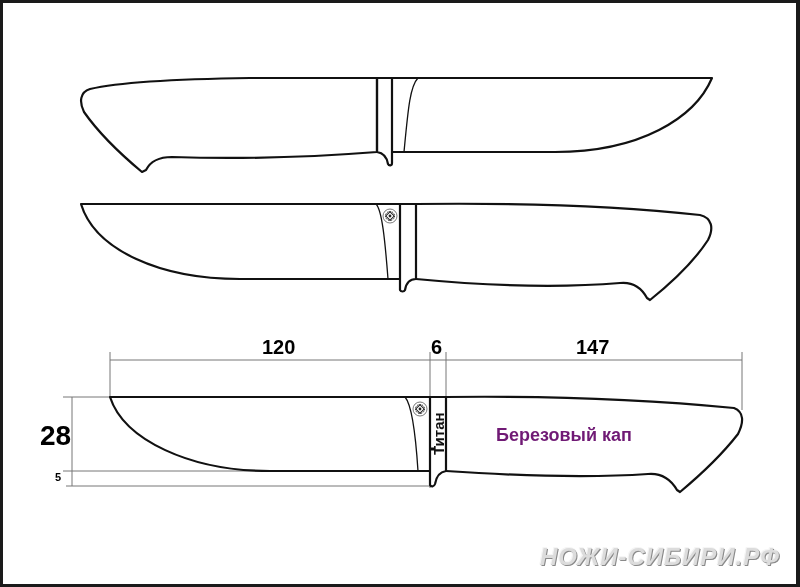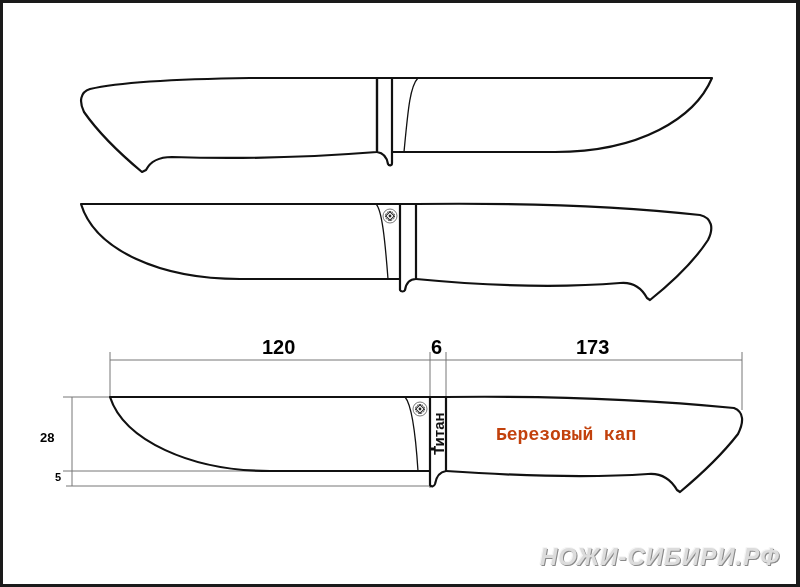--- a/index.html
+++ b/index.html
@@ -4,21 +4,21 @@
 <style>
   html, body { margin:0; padding:0; background:#ffffff; }
   body { width:800px; height:587px; position:relative; overflow:hidden; font-family:"Liberation Sans", sans-serif; }
   .frame { position:absolute; left:0; top:0; width:800px; height:587px; box-sizing:border-box;
            border-top:3px solid #1a1a1a; border-left:3px solid #1a1a1a; border-right:4px solid #1a1a1a; border-bottom:3px solid #1a1a1a; }
   svg.drawing { position:absolute; left:0; top:0; }
   .outline { fill:none; stroke:#111; stroke-width:2.2; stroke-linejoin:round; stroke-linecap:round; }
   .thin { fill:none; stroke:#111; stroke-width:1.3; }
   .dim { fill:none; stroke:#777; stroke-width:1; }
   .dimlabel { position:absolute; font-family:Liberation Sans, sans-serif; font-weight:bold; color:#000000; }
-  .material { position:absolute; font-family:Liberation Mono, monospace; font-weight:bold; color:#c2410c;text-align:center; }
+  .material { position:absolute; font-family:Liberation Sans, sans-serif; font-weight:bold; color:#701a75;text-align:center; }
   .guard-label { position:absolute; font-family:"Liberation Sans", sans-serif; font-weight:bold; font-size:15px; color:#111;
                  transform:rotate(-90deg); transform-origin:left top; white-space:nowrap; }
   .watermark { position:absolute; right:20px; bottom:16px; font-family:"Liberation Sans", sans-serif; font-style:italic; font-weight:bold;
                font-size:24px; color:#dcdcdc; letter-spacing:1px;
                text-shadow: 1px 1px 0 #8a8a8a, -1px -1px 0 #f5f5f5, 0 0 1px #999; }
 </style>
 </head>
 <body>
 
 <div class="frame"></div>
@@ -78,20 +78,20 @@
   <g transform="translate(420,409)">
     <circle r="7" fill="#fff" stroke="#555" stroke-width="0.8"></circle>
     <circle r="4.5" fill="none" stroke="#222" stroke-width="1" stroke-dasharray="1.5,1"></circle>
     <rect x="-3" y="-3" width="6" height="6" fill="none" stroke="#222" stroke-width="1" transform="rotate(45)"></rect>
     <circle r="1.4" fill="#222"></circle>
   </g>
 </svg>
 
 <div class="dimlabel" style="left:262px; top:336px; font-size:20px;">120</div>
 <div class="dimlabel" style="left:431px; top:336px; font-size:20px;">6</div>
-<div class="dimlabel" style="left:576px; top:336px; font-size:20px;">173</div>
-<div class="dimlabel" style="left:40px; top:430px; font-size:13px;">28</div>
+<div class="dimlabel" style="left:576px; top:336px; font-size:20px;">147</div>
+<div class="dimlabel" style="left:40px; top:420px; font-size:28px;">28</div>
 <div class="dimlabel" style="left:55px; top:471px; font-size:11px;">5</div>
 
 <div class="guard-label" style="left:430px; top:455px;">Титан</div>
 <div class="material" style="left:496px; top:425px; font-size:18px;">Березовый кап</div>
 
 <div class="watermark">НОЖИ-СИБИРИ.РФ</div>
 
 </body></html>

